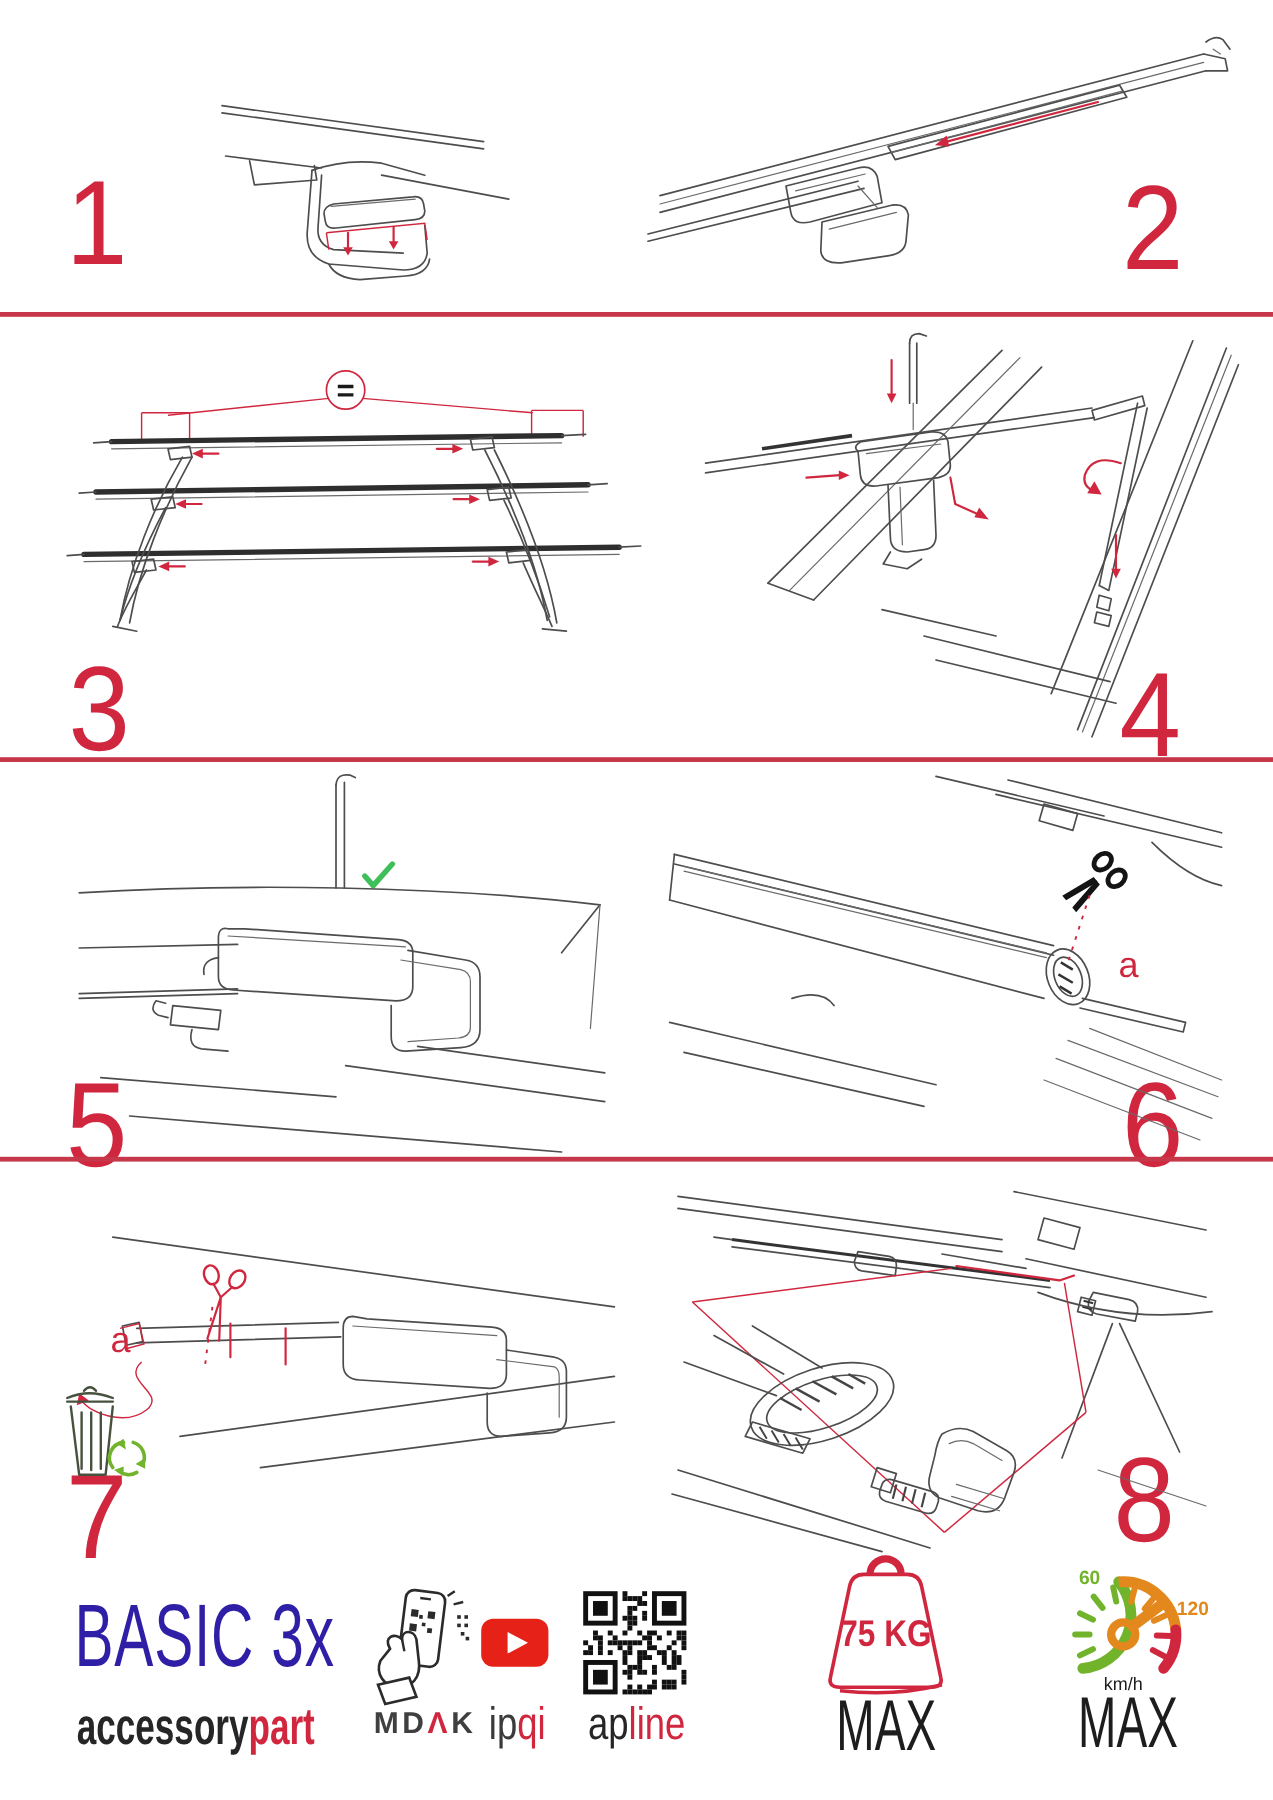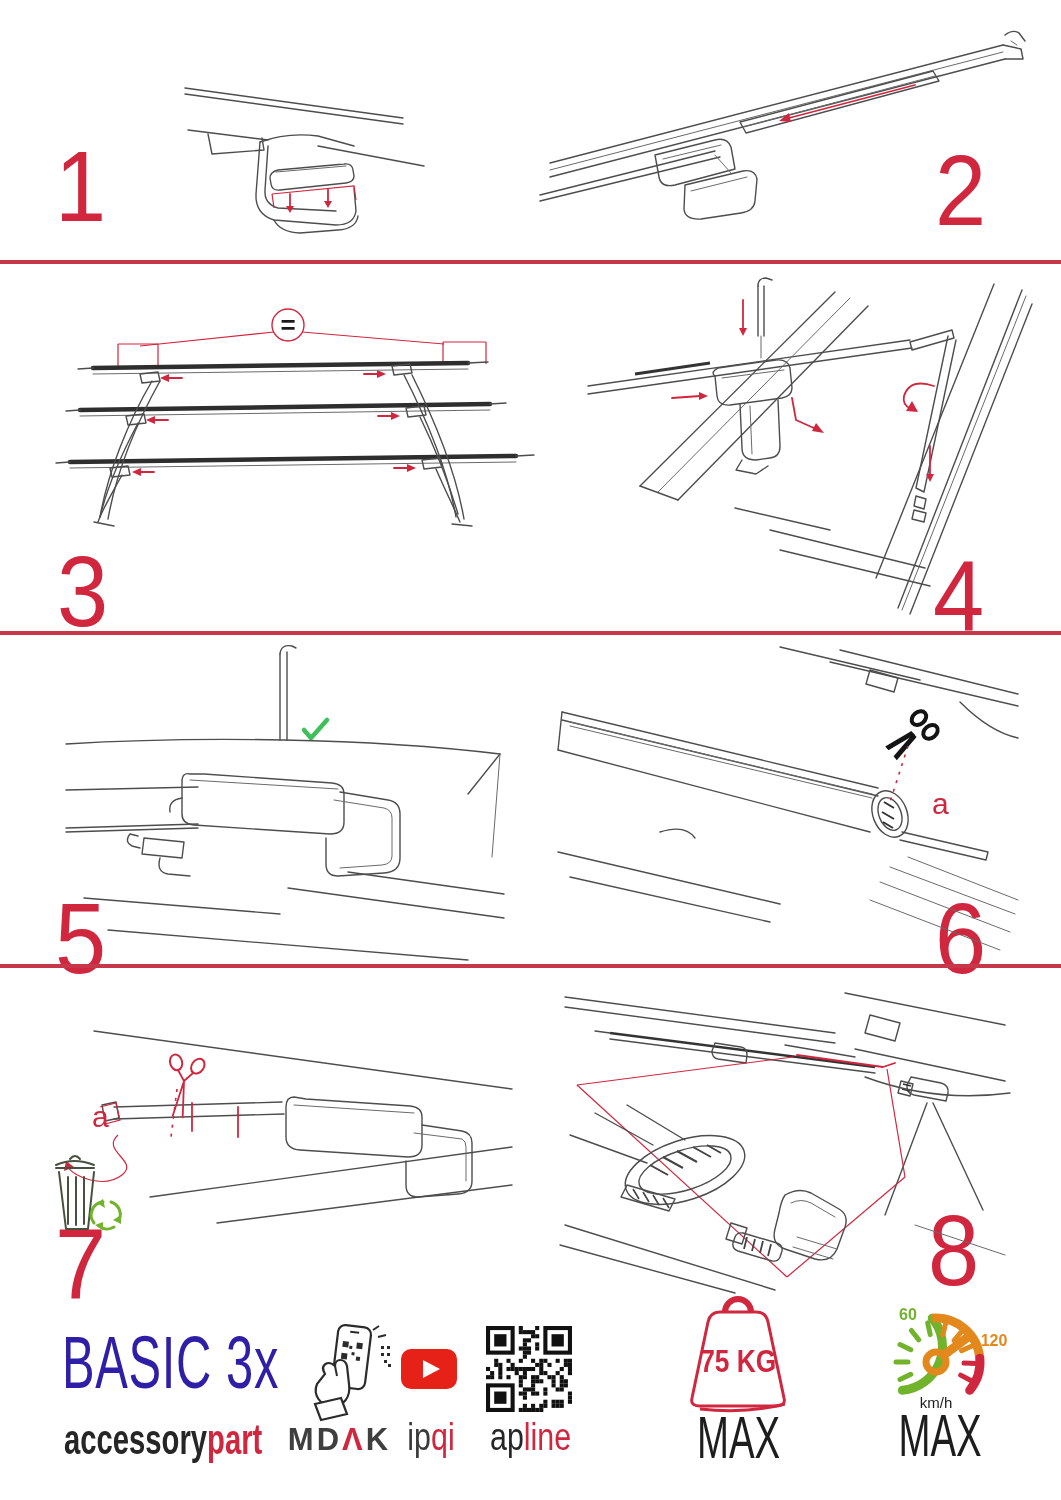--- a/index.html
+++ b/index.html
@@ -17,21 +17,21 @@
   .rdf{fill:#d0273f;stroke:none;}
   .grn{stroke:#3fbf59;stroke-width:4.5;fill:none;stroke-linecap:round;stroke-linejoin:round;}
   .rec{stroke:#72b32c;stroke-width:3;fill:none;stroke-linecap:round;}
   .recf{fill:#72b32c;stroke:none;}
   .bin{stroke:#47523e;stroke-width:2;fill:none;stroke-linecap:round;stroke-linejoin:round;}
   .alabel{font-size:30px;fill:#d0273f;font-family:"Liberation Sans",sans-serif;}
   .product{position:absolute;left:62px;top:1326px;font-size:74px;font-weight:500;line-height:1;
            color:#2e1fa6;letter-spacing:1px;transform:scaleX(.66);transform-origin:left top;}
   .brand{position:absolute;left:64px;top:1418px;font-size:43px;font-weight:700;line-height:1;
          letter-spacing:0;transform:scaleX(.68);transform-origin:left top;color:#262626;}
-  .mdak{position:absolute;left:282px;top:1424px;width:115px;text-align:center;font-size:31px;
+  .mdak{position:absolute;left:282px;top:1424px;width:115px;text-align:right;font-size:25px;
         font-weight:700;letter-spacing:3px;color:#3f3f3f;line-height:1;}
   .ipqi{position:absolute;left:393px;top:1418px;width:76px;text-align:center;font-size:38px;
         font-weight:300;color:#3a3a3a;line-height:1;transform:scaleX(.8);transform-origin:center top;}
   .apline{position:absolute;left:480px;top:1418px;width:100px;text-align:center;font-size:38px;
         font-weight:300;color:#262626;line-height:1;transform:scaleX(.8);transform-origin:center top;}
   .maxlabel{position:absolute;font-size:60px;font-weight:500;color:#1d1d1d;line-height:1;
         text-align:center;transform:scaleX(.64);transform-origin:center top;}
   .red-part{color:#d0273f;}
 </style>
 </head>

